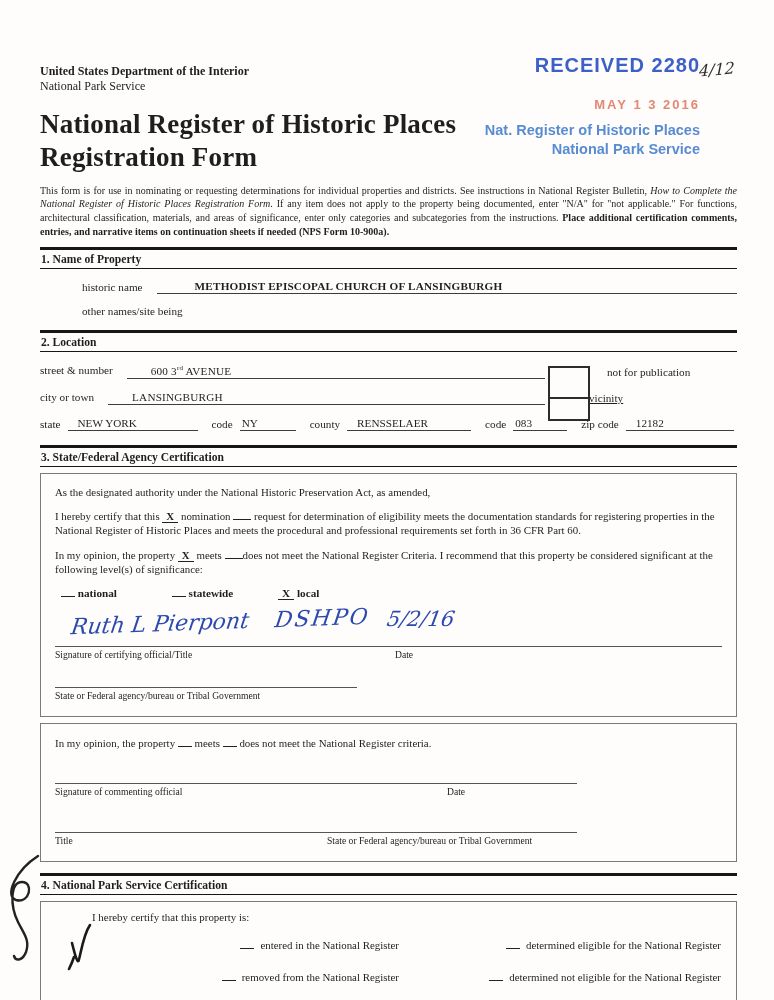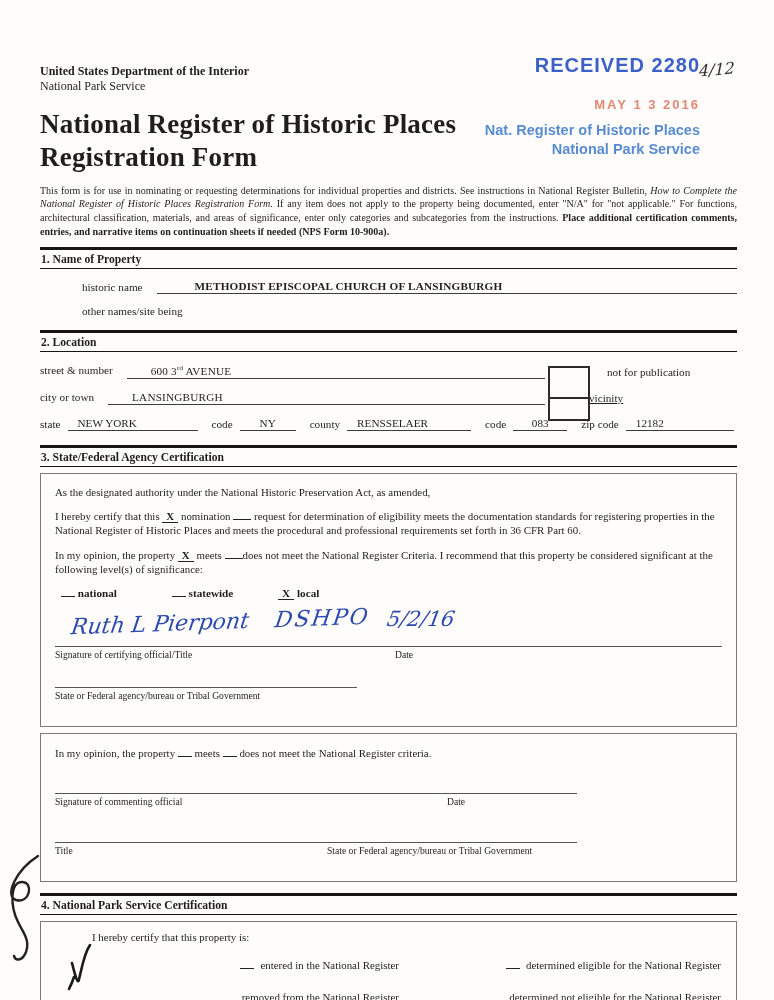--- a/index.html
+++ b/index.html
@@ -46,26 +46,26 @@
   .loc-wrap { position:relative; }
   .loc-row { display:flex; align-items:flex-end; margin-top:12px; font-size:11.2px; }
   .loc-main { width:505px; display:flex; align-items:flex-start; }
   .loc-main .f-value { padding-left:24px; }
   .loc-right { margin-left:62px; padding-bottom:1px; }
   .loc-right.vic { margin-left:44px;text-decoration:underline; }
   .cbox { position:absolute; left:508px; width:38px; border:2px solid #2c2c2c; background:transparent; }
   .cb1 { top:2px; height:29px; }
   .cb2 { top:33px; height:20px; }
   .iv { border-bottom:1.2px solid #3d3d3d; padding:0 2px 1px 10px; }
-  .ivc { text-align:center; padding-left:2px; }
+  .ivc { text-align:left; padding-left:2px; }
   .il { white-space:nowrap; margin:0 7px 1px 14px; }
   .il.first { margin-left:0; }
 
   
-  .cert-box { border:1.4px solid #7a7a7a; margin-top:6px; padding:11px 14px 23px; font-size:10.9px; line-height:1.3; }
+  .cert-box { border:1.4px solid #7a7a7a; margin-top:6px; padding:11px 14px 13px; font-size:10.9px; line-height:1.3; }
   .cert-box p { margin:0 0 9px 0; }
   .blank { display:inline-block; border-bottom:1.1px solid #222; height:11px; vertical-align:baseline; }
   .w14 { width:14px; } .w18 { width:18px; }
   .xmark { font-weight:bold; padding:0 4px; border-bottom:1.1px solid #222; }
   .levels { font-weight:bold; margin:4px 0 2px 6px; font-size:11.2px; }
   .levels .gap1 { margin-left:52px; } .levels .gap2 { margin-left:42px; }
 
   .sig-area { position:relative; height:44px; border-bottom:1.3px solid #555; margin-top:2px; }
   .h-sig1 { position:absolute; left:16px; top:6px; font-size:22px; color:#2b49ae;
             transform:rotate(-2deg) skewX(-10deg); }

